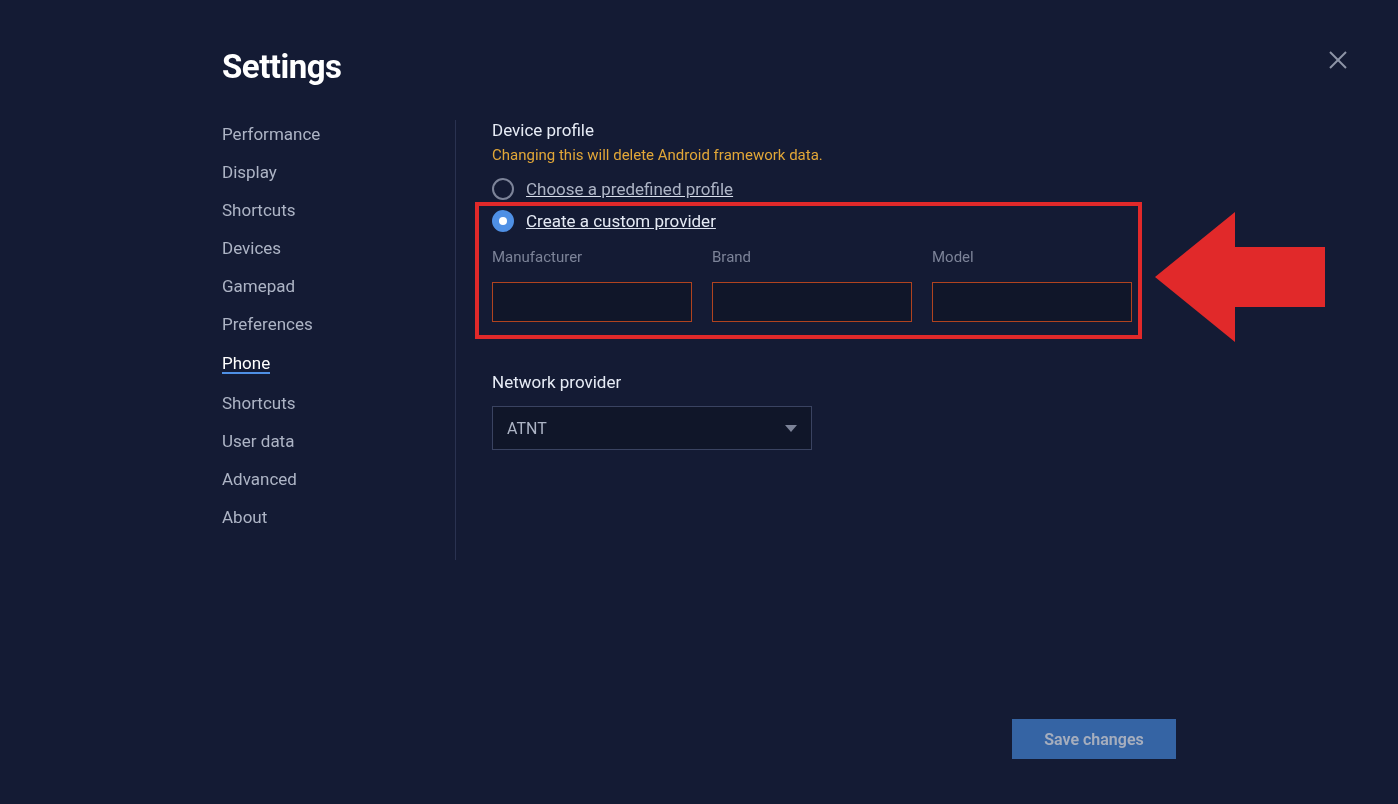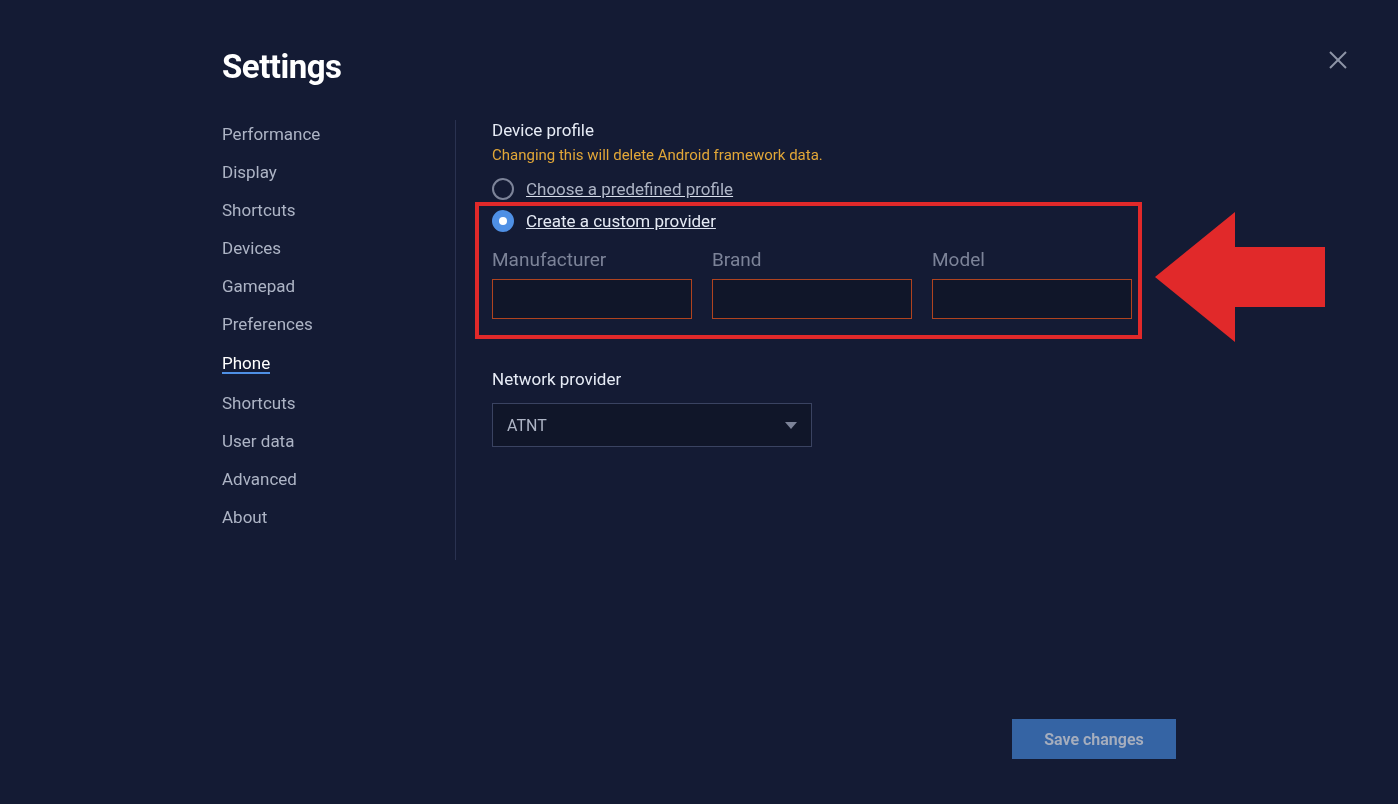--- a/index.html
+++ b/index.html
@@ -62,21 +62,21 @@
   .radio-label{font-size:17px;color:var(--dim);}
   .radio-row.selected .radio-label{color:#e6ebf5;}
 
   .highlight-box{
     position:absolute;left:475px;top:202px;width:667px;height:137px;
     box-sizing:border-box;border:4px solid var(--highlight);pointer-events:none;
   }
 
   .field-row{display:flex;gap:20px;margin-top:16px;}
   .field{flex:0 0 200px;}
-  .field-label{color:#7c8398;font-size:19px;margin-bottom:8px;}
+  .field-label{color:#7c8398;font-size:15px;margin-bottom:16px;}
   .field-input{
     width:200px;height:40px;box-sizing:border-box;
     background:var(--panel);border:1px solid #b0431f;color:#fff;
     padding:0 10px;font-size:15px;outline:none;
   }
 
   .net-title{font-size:17px;color:#e6ebf5;margin:50px 0 14px;}
   .select{
     width:320px;height:44px;background:var(--panel);border:1px solid var(--box-border);
     display:flex;align-items:center;justify-content:space-between;

